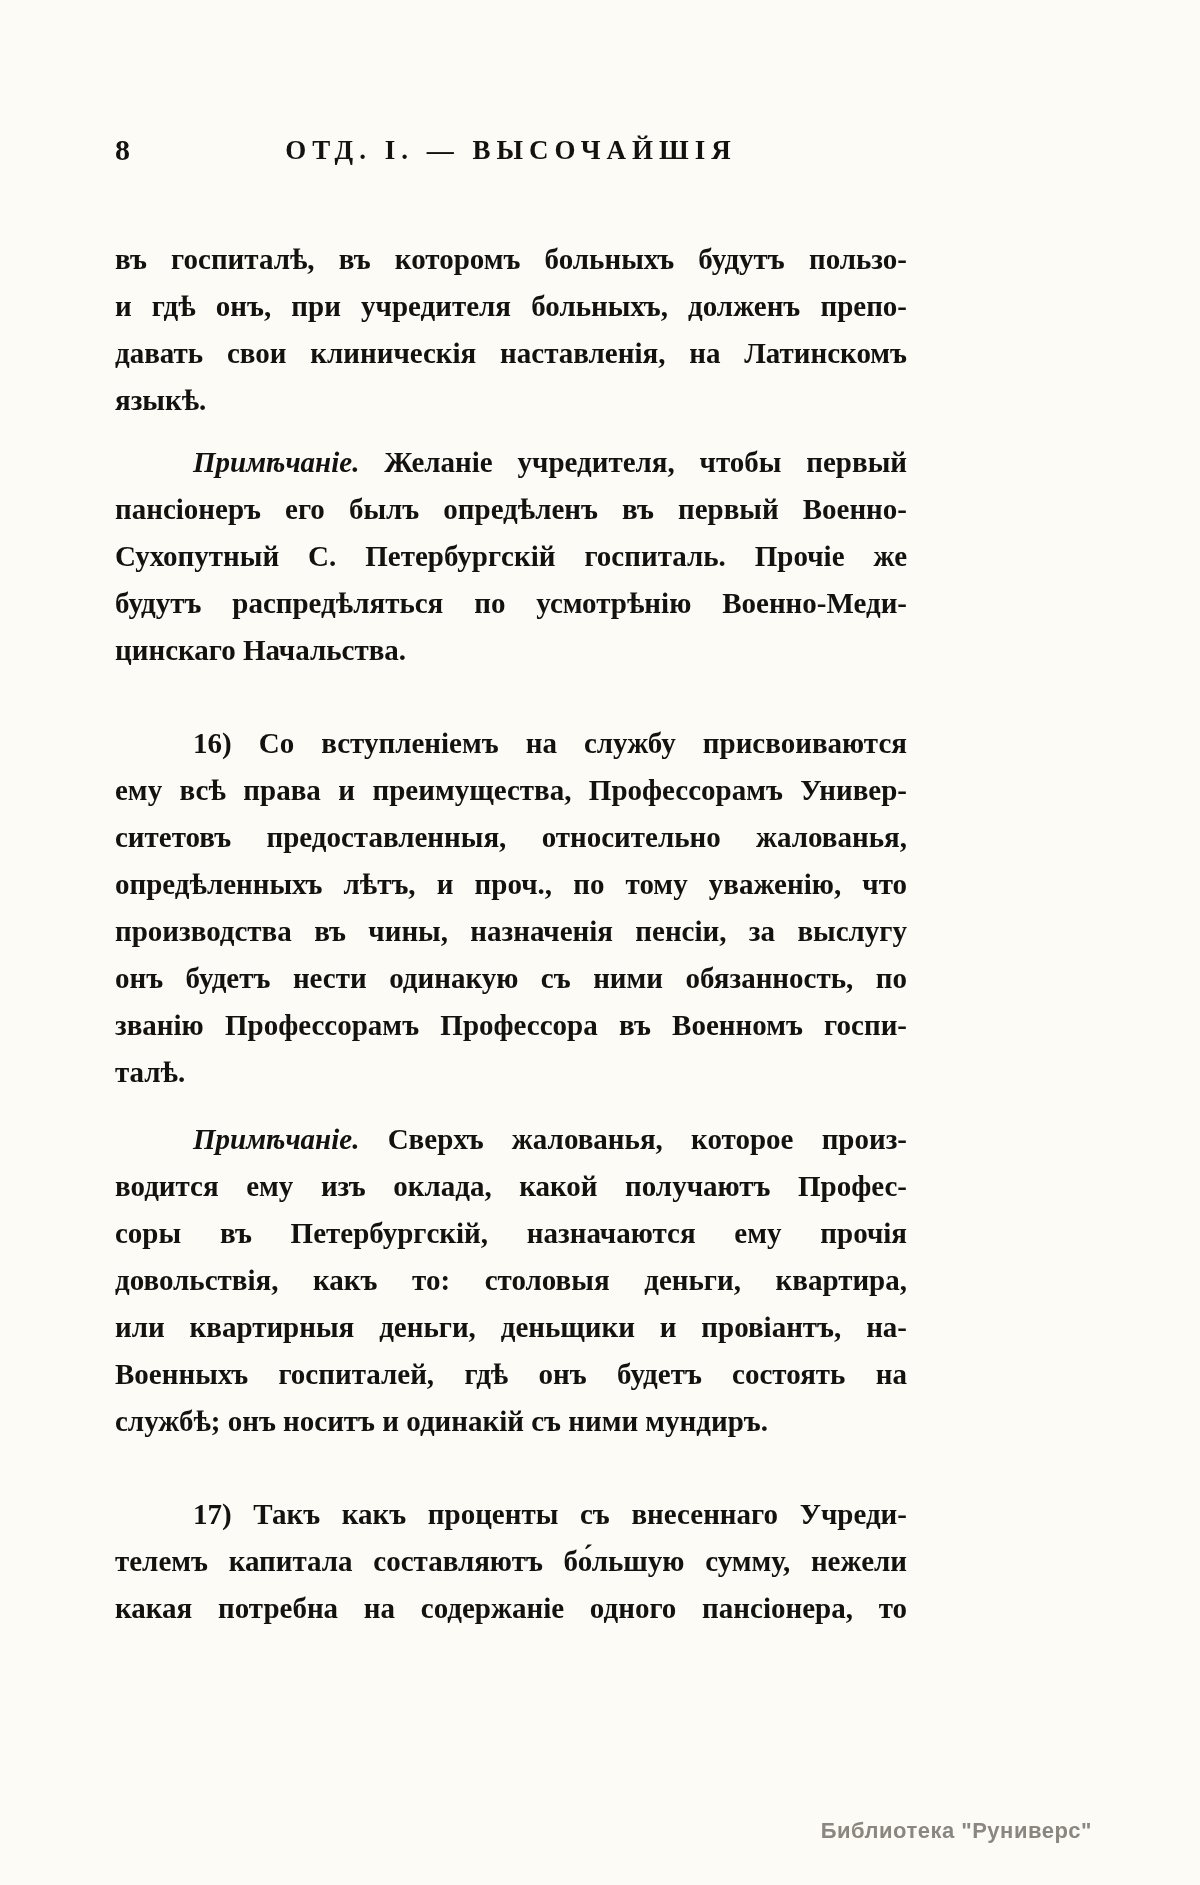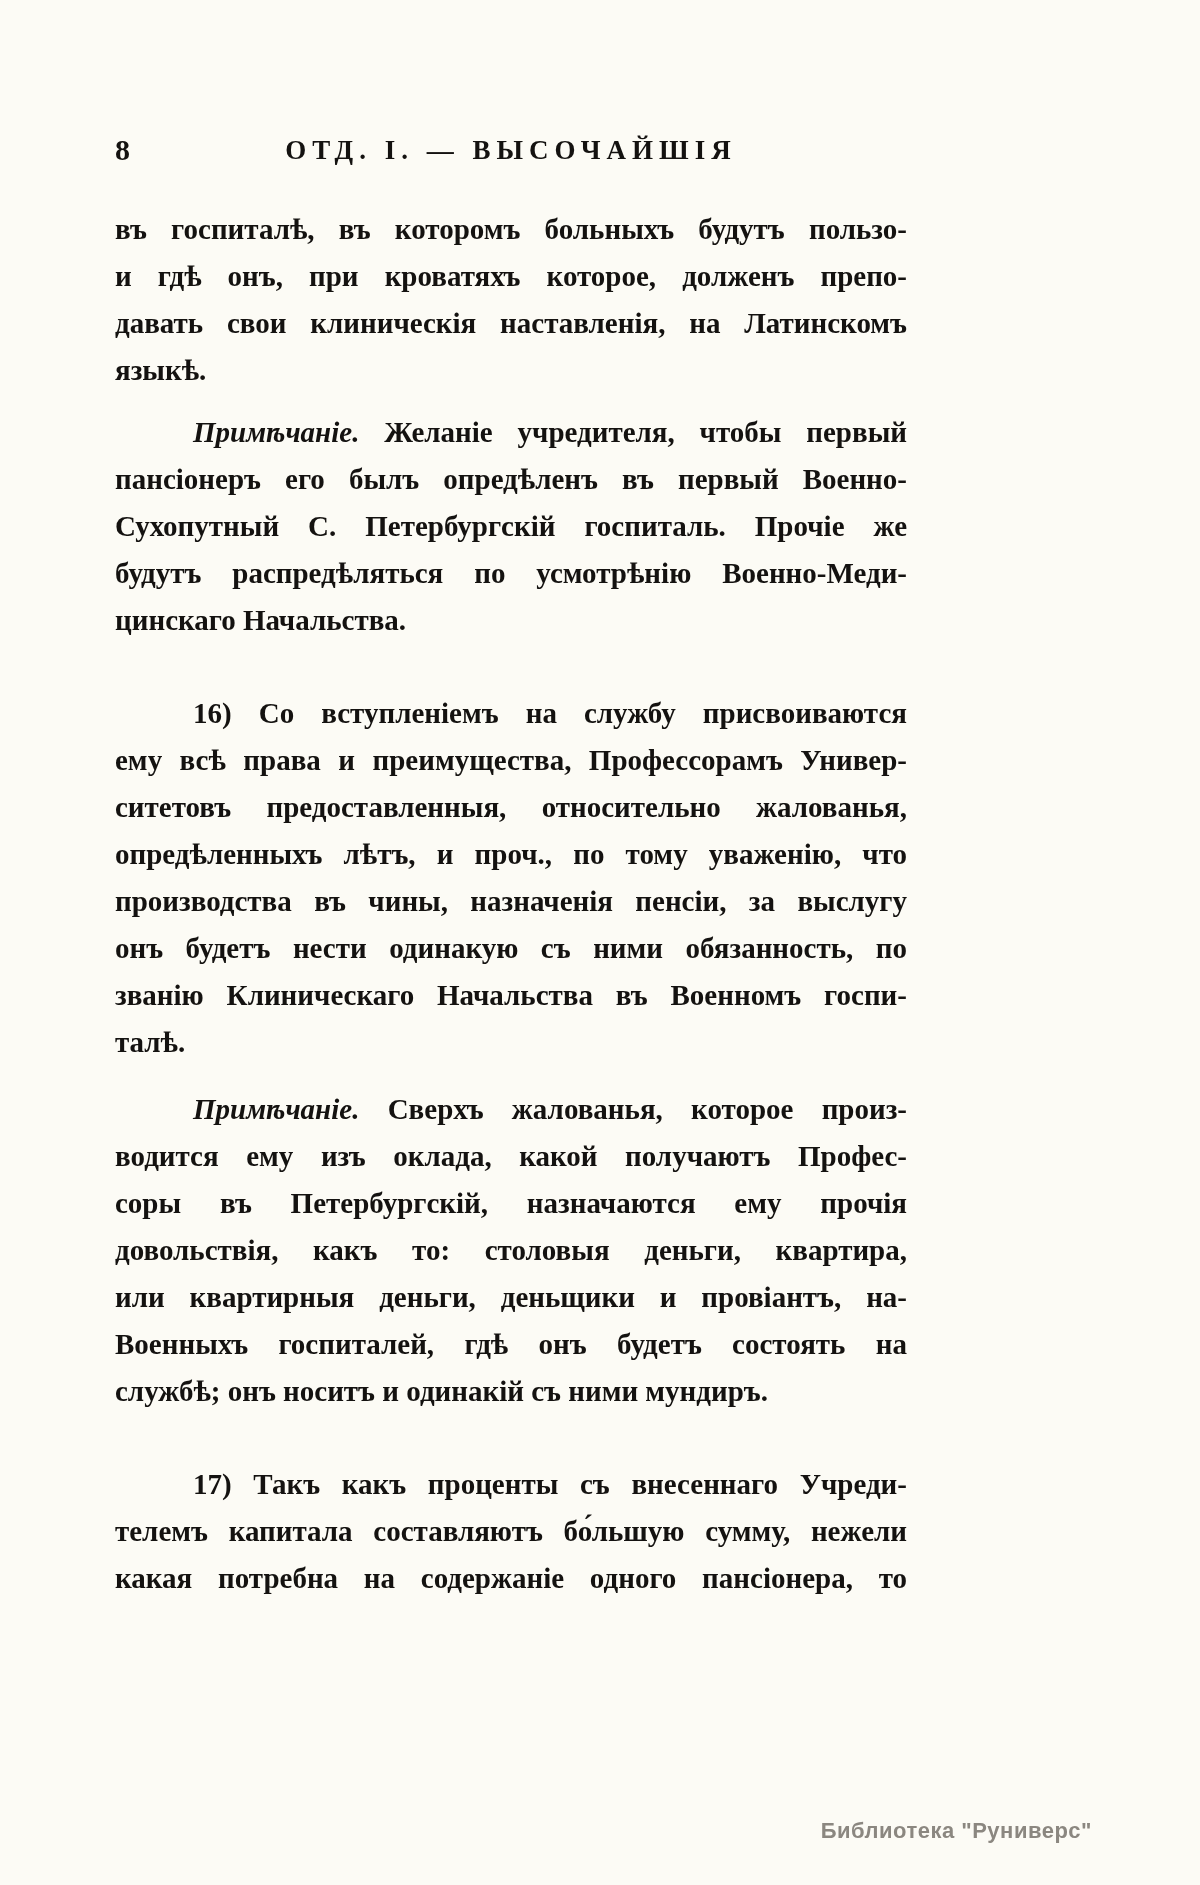--- a/index.html
+++ b/index.html
@@ -33,21 +33,21 @@
   .running-title {
     display: block;
     text-align: center;
     font-size: 27px;
     line-height: 34px;
     letter-spacing: 6px;
     white-space: nowrap;
   }
   .text-block {
     position: absolute;
-    top: 206px;
+    top: 236px;
     left: 115px;
     width: 792px;
     font-size: 29px;
     line-height: 47px;
   }
   .para { margin: 0; }
   .para.note1  { margin-top: 15px; }
   .para.item16 { margin-top: 46px; }
   .para.note2  { margin-top: 20px; }
   .para.item17 { margin-top: 46px; }
@@ -81,21 +81,21 @@
 
 <header class="page-header">
   <span class="page-num">8</span>
   <span class="running-title">ОТД. I. — ВЫСОЧАЙШІЯ</span>
 </header>
 
 <main class="text-block">
 
   <p class="para para1">
     <span class="line">въ госпиталѣ, въ которомъ больныхъ будутъ пользо-</span>
-    <span class="line">и гдѣ онъ, при кроватяхъ которое, долженъ препо-</span>
+    <span class="line">и гдѣ онъ, при учредителя больныхъ, долженъ препо-</span>
     <span class="line">давать свои клиническія наставленія, на Латинскомъ</span>
     <span class="line lastline">языкѣ.</span>
   </p>
 
   <p class="para note1">
     <span class="line indented">
       <em class="note-label">Примѣчаніе.</em>
       <span>Желаніе учредителя, чтобы первый</span>
     </span>
     <span class="line">пансіонеръ его былъ опредѣленъ въ первый Военно-</span>
@@ -104,21 +104,21 @@
     <span class="line lastline">цинскаго Начальства.</span>
   </p>
 
   <p class="para item16">
     <span class="line indented">16) Со вступленіемъ на службу присвоиваются</span>
     <span class="line">ему всѣ права и преимущества, Профессорамъ Универ-</span>
     <span class="line">ситетовъ предоставленныя, относительно жалованья,</span>
     <span class="line">опредѣленныхъ лѣтъ, и проч., по тому уваженію, что</span>
     <span class="line">производства въ чины, назначенія пенсіи, за выслугу</span>
     <span class="line">онъ будетъ нести одинакую съ ними обязанность, по</span>
-    <span class="line">званію Клиническаго Начальства въ Военномъ госпи-</span>
+    <span class="line">званію Профессорамъ Профессора въ Военномъ госпи-</span>
     <span class="line lastline">талѣ.</span>
   </p>
 
   <p class="para note2">
     <span class="line indented">
       <em class="note-label">Примѣчаніе.</em>
       <span>Сверхъ жалованья, которое произ-</span>
     </span>
     <span class="line">водится ему изъ оклада, какой получаютъ Профес-</span>
     <span class="line">соры въ Петербургскій, назначаются ему прочія</span>

